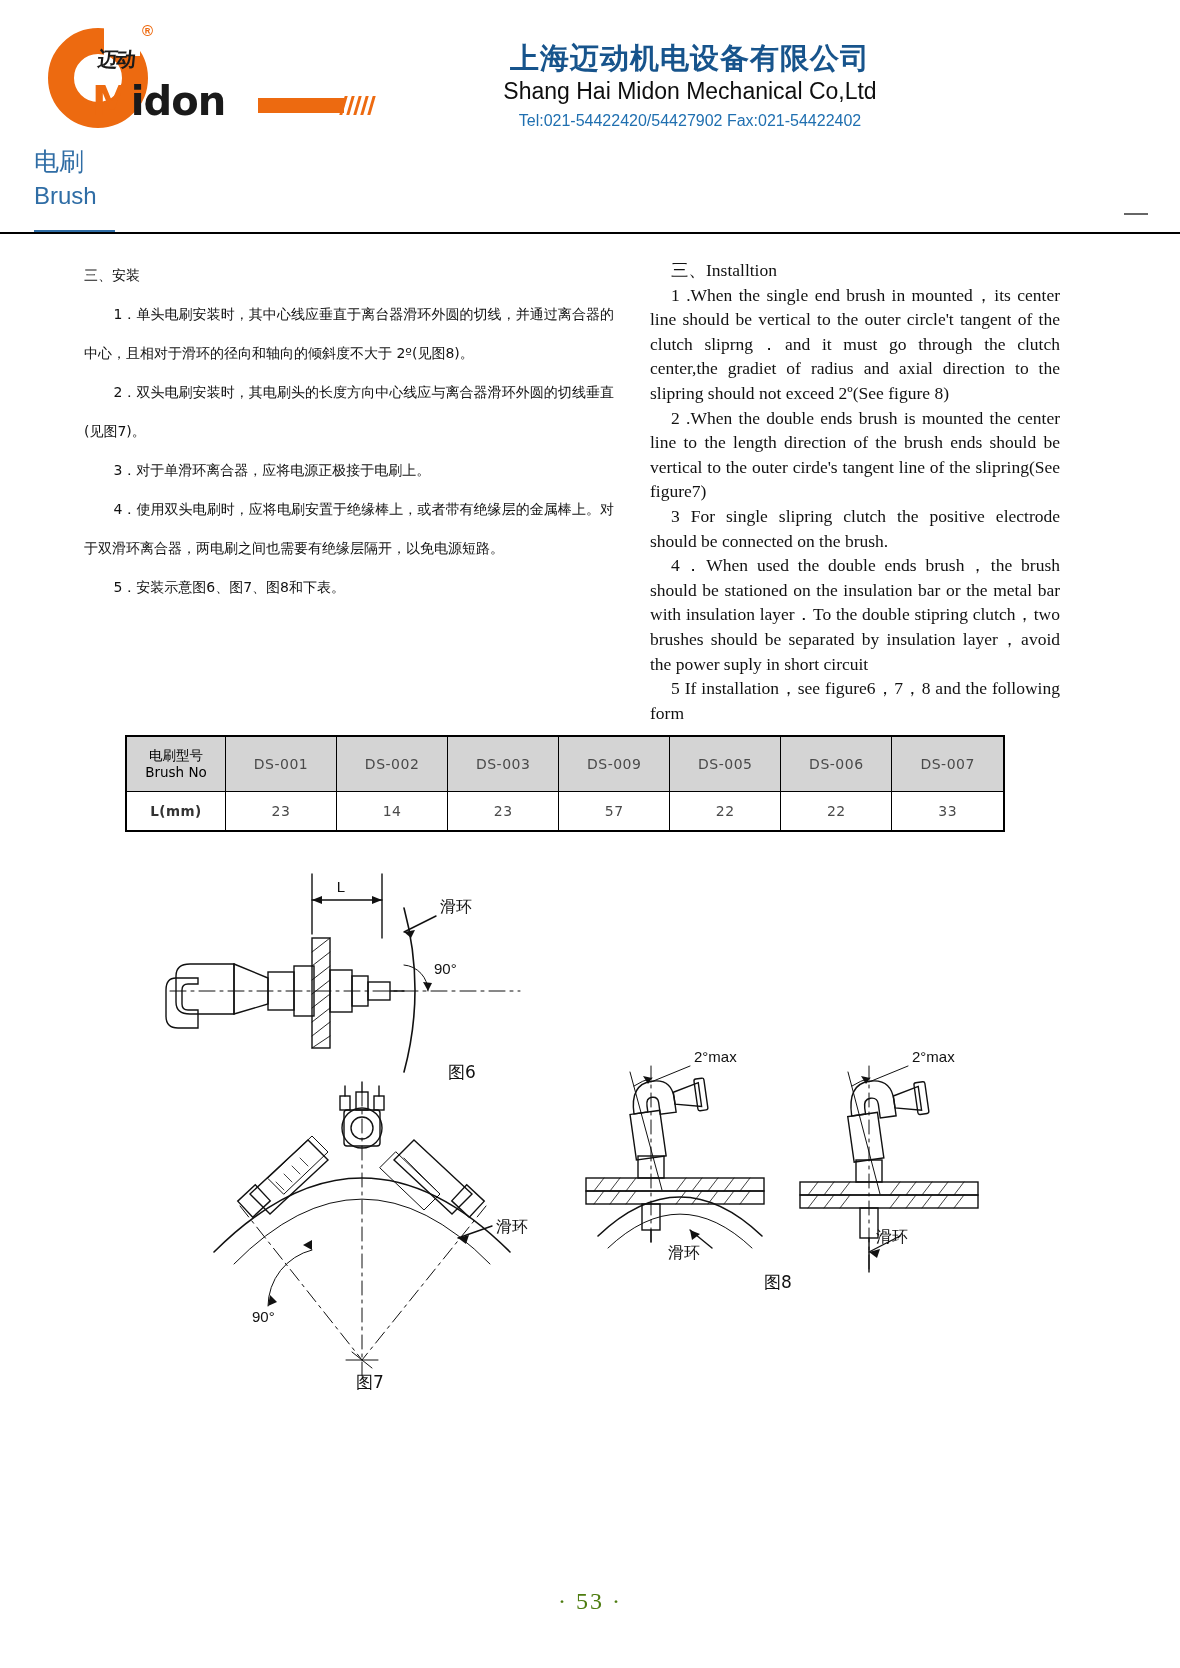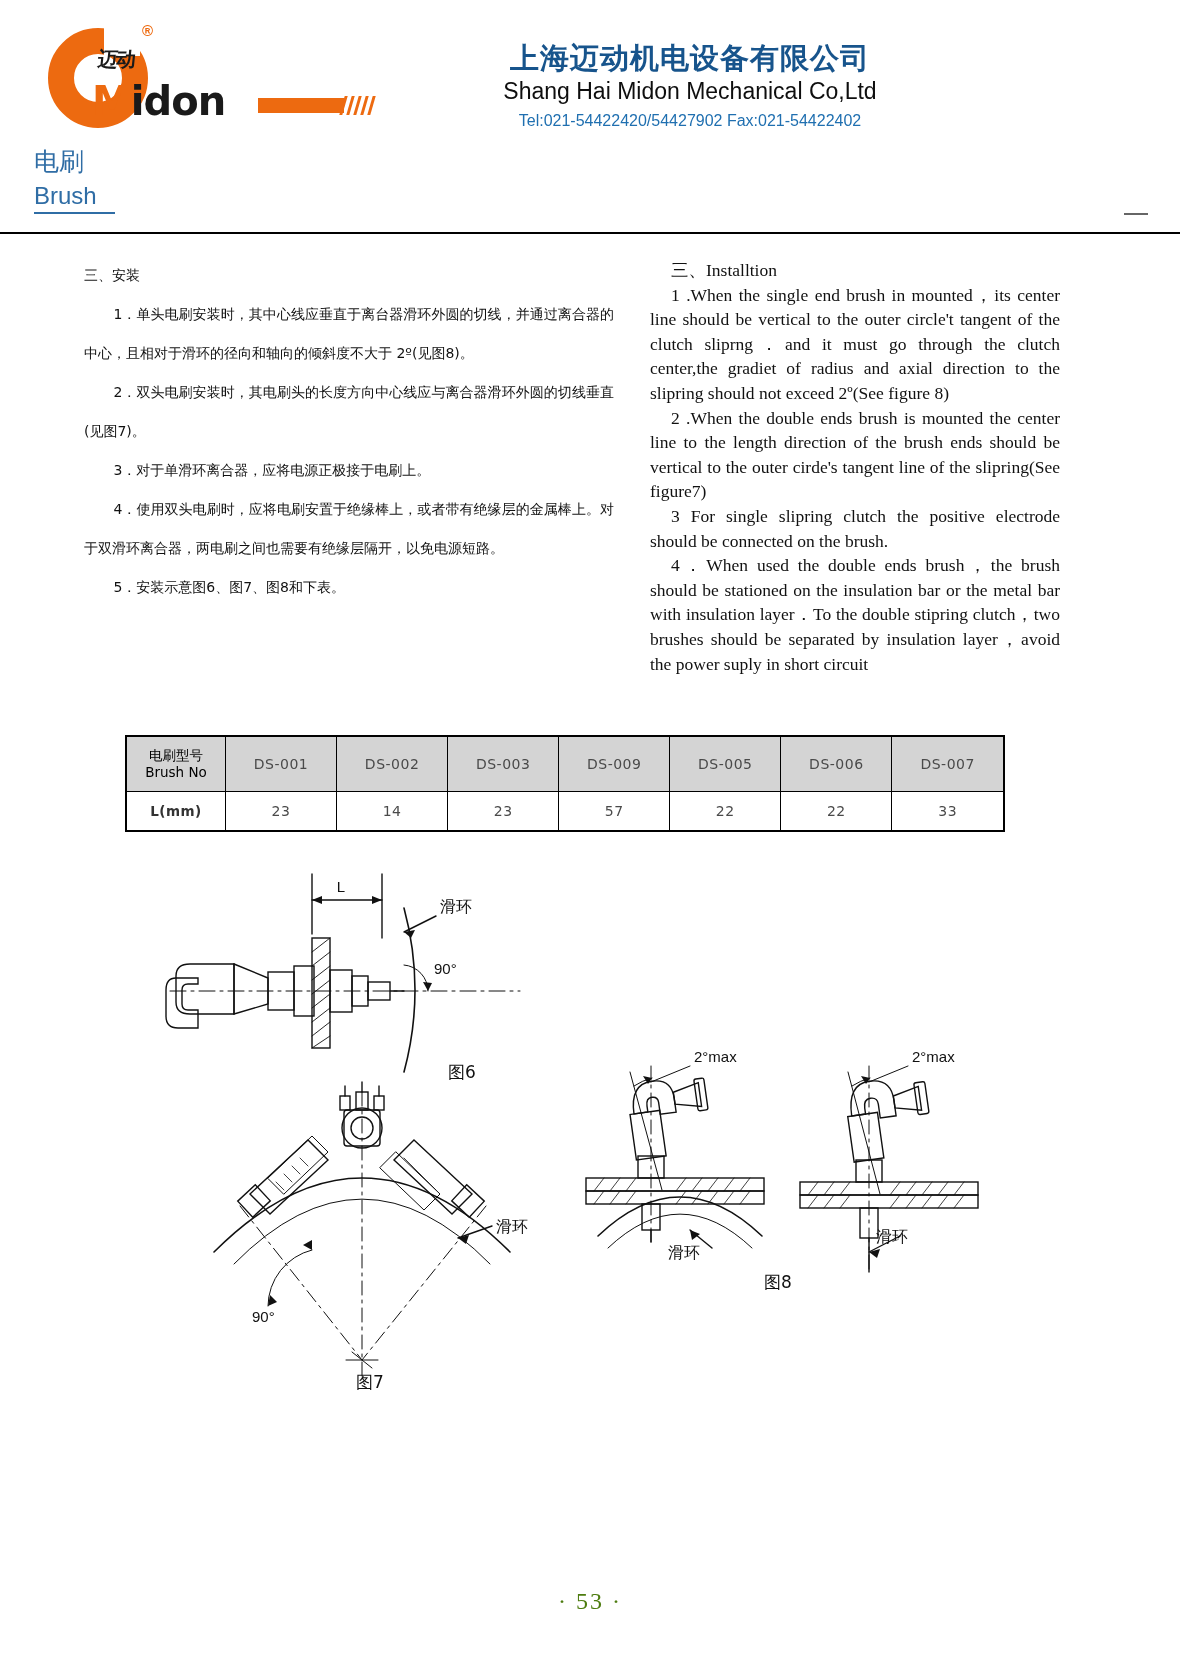--- a/index.html
+++ b/index.html
@@ -135,21 +135,21 @@
     line-height: 1.25;
   }
   .section-title-en {
     font-family: "Liberation Sans", sans-serif;
     font-size: 24px;
     color: #2f6da5;
     line-height: 1.25;
     border-bottom: 2px solid #2f6da5;
     display: inline-block;
     padding-right: 18px;
-    padding-bottom: 1px;
+    padding-bottom: 19px;
     margin-top: 2px;
     text-align: center;
   }
   .header-rule-right {
     position: absolute;
     right: 32px;
     top: 213px;
     width: 24px;
     height: 2px;
     background: #666;
@@ -329,20 +329,23 @@
     <span>1 .When the single end brush in mounted，its center line should be vertical to the outer circle't tangent of the clutch sliprng．and it must go through the clutch center,the gradiet of radius and axial direction to the slipring should not exceed 2º(See figure 8)</span>
   </p>
   <p class="indent">
     <span>2 .When the double ends brush is mounted the center line to the length direction of the brush ends should be vertical to the outer cirde's tangent line of the slipring(See figure7)</span>
   </p>
   <p class="indent">
     <span>3 For single slipring clutch the positive electrode should be connected on the brush.</span>
   </p>
   <p class="indent">
     <span>4．When used the double ends brush，the brush should be stationed on the insulation bar or the metal bar with insulation layer．To the double stipring clutch，two brushes should be separated by insulation layer，avoid the power suply in short circuit</span>
+  </p>
+  <p class="indent">
+    <span>5 If installation，see figure6，7，8 and the following form</span>
   </p>
 </div>
 
 <table id="spec-table">
   <tbody>
     <tr class="head-row">
       <td class="first-cell">
         <div>电刷型号</div>
         <div>Brush No</div>
       </td>

